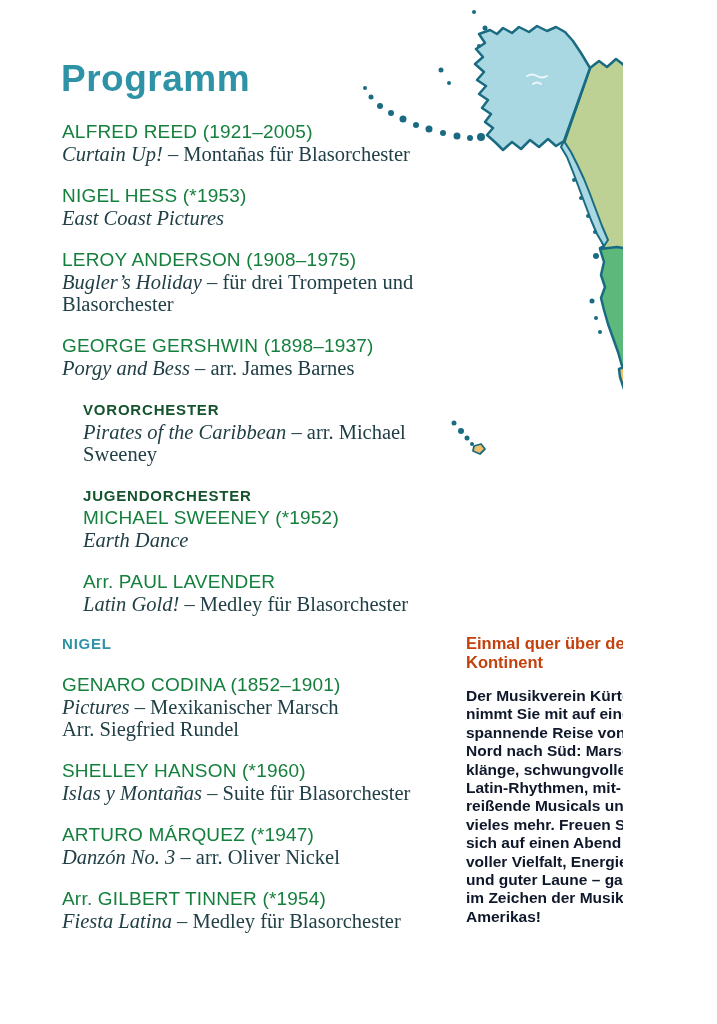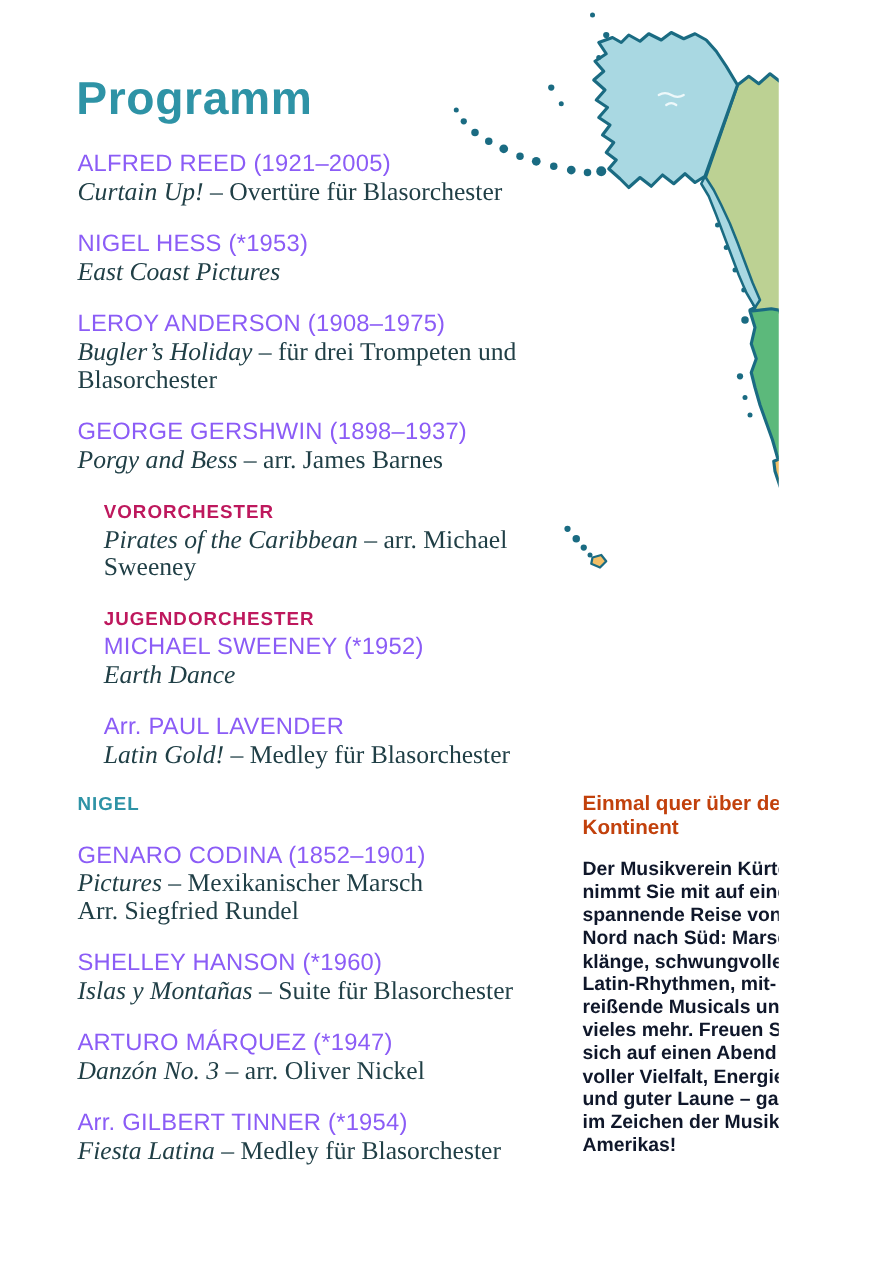--- a/index.html
+++ b/index.html
@@ -14,29 +14,29 @@
 
   .title {
     position:absolute; left:61px; top:58px; margin:0;
     font-size:37px; font-weight:800; letter-spacing:0.5px; color:#2e93a6;
   }
 
   .program { position:absolute; left:62px; top:121px; width:410px; }
   .entry { margin:0 0 20px 0; }
   .entry.indented { margin-left:21px; }
   .composer {
-    font-size:19px; line-height:22px; color:#8b5cf6; letter-spacing:0.2px;
+    font-size:19px; line-height:22px; color:#15803d; letter-spacing:0.2px;
   }
   .piece {
     font-family:"Liberation Serif", serif;
     font-size:20.5px; line-height:22px; color:#203f46;
   }
   .piece .it { font-style:italic; }
   .section-label {
-    font-size:15px; font-weight:700; color:#be185d; letter-spacing:0.8px;
+    font-size:15px; font-weight:700; color:#14532d; letter-spacing:0.8px;
     margin:22px 0 3px 21px; line-height:17px;
   }
   .pause-label {
     font-size:15px; font-weight:700; color:#2e93a6; letter-spacing:0.8px;
     margin:16px 0 22px 0; line-height:17px;
   }
 
   .sidebar { position:absolute; left:466px; top:634px; width:215px; }
   .sidebar h2 {
     margin:0 0 16px 0; font-size:16.5px; line-height:18.5px; font-weight:700;
@@ -130,21 +130,21 @@
     </g>
     <path stroke="#1a6b82" stroke-width="1.8" stroke-linejoin="round" d="M117,446 L124,444 L128,449 L123,454 L116,451 Z" fill="#f3bf66"></path>
   </svg>
 
   <h1 class="title">Programm</h1>
 
   <div class="program">
 
     <div class="entry">
       <div class="composer">ALFRED REED (1921–2005)</div>
-      <div class="piece"><span class="it">Curtain Up!</span><span> – Overtüre für Blasorchester</span></div>
+      <div class="piece"><span class="it">Curtain Up!</span><span> – Montañas für Blasorchester</span></div>
     </div>
 
     <div class="entry">
       <div class="composer">NIGEL HESS (*1953)</div>
       <div class="piece"><span class="it">East Coast Pictures</span><span></span></div>
     </div>
 
     <div class="entry">
       <div class="composer">LEROY ANDERSON (1908–1975)</div>
       <div class="piece"><span class="it">Bugler’s Holiday</span><span> – für drei Trompeten und Blasorchester</span></div>

